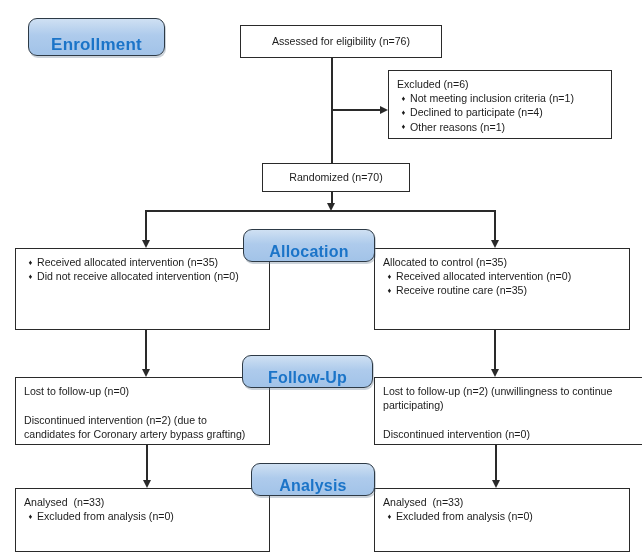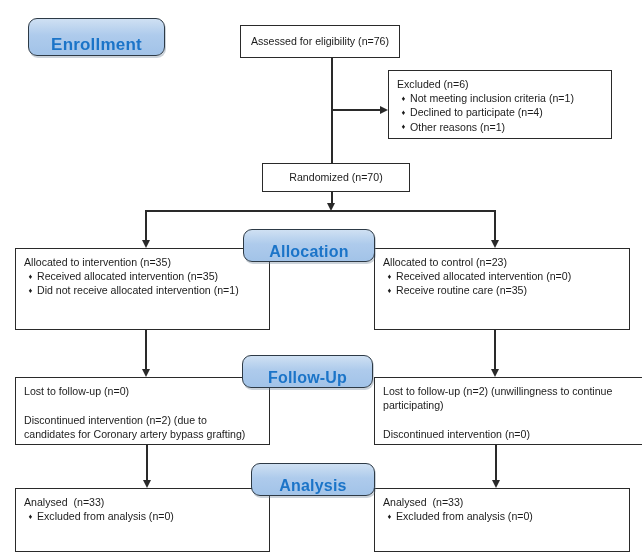--- a/index.html
+++ b/index.html
@@ -70,21 +70,21 @@
   <div class="vline" style="left:145px;top:330px;height:41px;"></div>
   <div class="arr-down" style="left:141.5px;top:369px;"></div>
   <div class="vline" style="left:494px;top:330px;height:41px;"></div>
   <div class="arr-down" style="left:490.5px;top:369px;"></div>
 
   <div class="vline" style="left:146px;top:445px;height:37px;"></div>
   <div class="arr-down" style="left:142.5px;top:480px;"></div>
   <div class="vline" style="left:495px;top:445px;height:37px;"></div>
   <div class="arr-down" style="left:491.5px;top:480px;"></div>
 
-  <div class="fbox center" style="left:240px;top:25px;width:160px;height:33px;justify-content:center;">
+  <div class="fbox center" style="left:240px;top:25px;width:202px;height:33px;justify-content:center;">
     <span>Assessed for eligibility (n=76)</span>
   </div>
 
   <div class="fbox" style="left:388px;top:70px;width:224px;height:69px;">
     <div class="inner">
       <span class="t">Excluded (n=6)</span>
       <div class="bi">
         <span class="b">♦</span>
         <span class="bt">Not meeting inclusion criteria (n=1)</span>
       </div>
@@ -98,35 +98,34 @@
       </div>
     </div>
   </div>
 
   <div class="fbox center" style="left:262px;top:163px;width:148px;height:29px;">
     <span>Randomized (n=70)</span>
   </div>
 
   <div class="fbox" style="left:15px;top:248px;width:255px;height:82px;">
     <div class="inner">
-      <span class="t">Allocated to intervention (n=35)</span>
       <div class="bi">
         <span class="b">♦</span>
         <span class="bt">Received allocated intervention (n=35)</span>
       </div>
       <div class="bi">
         <span class="b">♦</span>
-        <span class="bt">Did not receive allocated intervention (n=1)</span>
+        <span class="bt">Did not receive allocated intervention (n=0)</span>
       </div>
     </div>
   </div>
 
   <div class="fbox" style="left:374px;top:248px;width:256px;height:82px;">
     <div class="inner">
-      <span class="t">Allocated to control (n=23)</span>
+      <span class="t">Allocated to control (n=35)</span>
       <div class="bi">
         <span class="b">♦</span>
         <span class="bt">Received allocated intervention (n=0)</span>
       </div>
       <div class="bi">
         <span class="b">♦</span>
         <span class="bt">Receive routine care (n=35)</span>
       </div>
     </div>
   </div>

